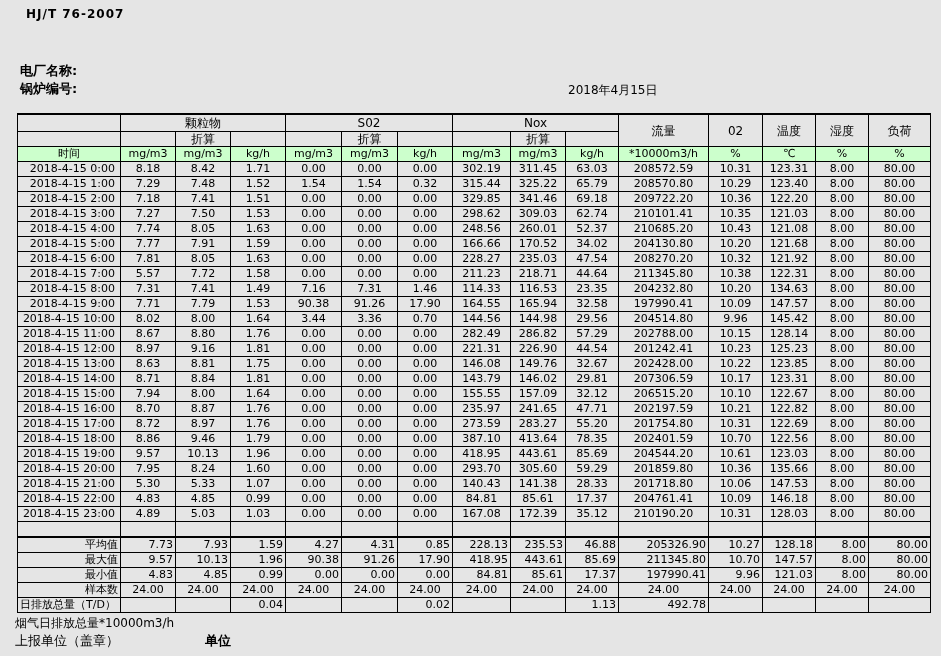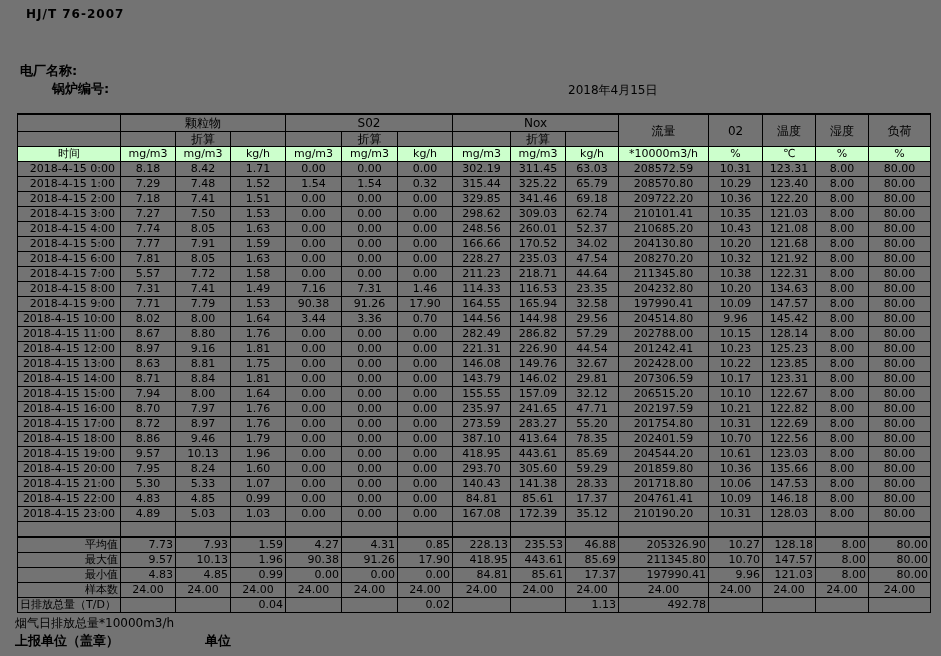--- a/index.html
+++ b/index.html
@@ -1,27 +1,27 @@
 <!DOCTYPE html>
 <html><head>
 <meta charset="utf-8">
 <style>
   html,body{margin:0;padding:0;background:#fff;}
   .page{
     position:relative;
     width:941px;height:656px;
-    background:#737373;
+    background:#e5e5e5;
     font-family:"DejaVu Sans","Liberation Sans",sans-serif;
     color:#000;
     overflow:hidden;
   }
   .doc-number{position:absolute;left:26px;top:7px;font-size:12px;font-weight:bold;letter-spacing:1px;}
   .title{position:absolute;left:204px;top:26px;font-size:17px;font-weight:bold;letter-spacing:1px;}
   .plant-label{position:absolute;left:20px;top:62px;font-size:13px;font-weight:bold;}
-  .boiler-label{position:absolute;left:20px;top:80px;font-size:13px;font-weight:bold;margin-left:32px;}
+  .boiler-label{position:absolute;left:20px;top:80px;font-size:13px;font-weight:bold;}
   .report-date{position:absolute;left:568px;top:82px;font-size:12px;}
   .report-table{
     position:absolute;left:17px;top:113px;width:913px;
     border-collapse:collapse;table-layout:fixed;
     font-size:11px;
   }
   .report-table td{
     border:1px solid #000;
     padding:0 2px;
     height:14px;
@@ -35,21 +35,21 @@
   .unit-row td{background:#ccffcc;text-align:center;height:14px;}
   .hour-row td{text-align:center;}
   .hour-row td:first-child{text-align:right;padding-right:5px;}
   .spacer-row td{height:14px;border-bottom:2px solid #000;}
   .stat-row td{text-align:right;padding-right:2px;}
   .samples-row td{text-align:center;}
   .samples-row td:first-child{text-align:right;padding-right:2px;}
   .total-row td{text-align:right;padding-right:2px;}
   .total-row td:first-child{text-align:left;padding-left:2px;}
   .footer-line1{position:absolute;left:15px;top:615px;font-size:12px;}
-  .footer-line2{position:absolute;left:15px;top:632px;font-size:13px;font-weight:bold;}
+  .footer-line2{position:absolute;left:15px;top:632px;font-size:13px;font-weight:normal;}
   .footer-unit{position:absolute;left:205px;top:632px;font-size:13px;font-weight:bold;}
 </style>
 </head>
 <body>
 
 <div class="page">
 
   <div class="doc-number">HJ/T  76-2007</div>
   <div class="plant-label">电厂名称:</div>
   <div class="boiler-label">锅炉编号:</div>
@@ -384,21 +384,21 @@
           <td>32.12</td>
           <td>206515.20</td>
           <td>10.10</td>
           <td>122.67</td>
           <td>8.00</td>
           <td>80.00</td>
         </tr>
         <tr class="hour-row">
           <td>2018-4-15 16:00</td>
           <td>8.70</td>
-          <td>7.97</td>
+          <td>8.87</td>
           <td>1.76</td>
           <td>0.00</td>
           <td>0.00</td>
           <td>0.00</td>
           <td>235.97</td>
           <td>241.65</td>
           <td>47.71</td>
           <td>202197.59</td>
           <td>10.21</td>
           <td>122.82</td>

